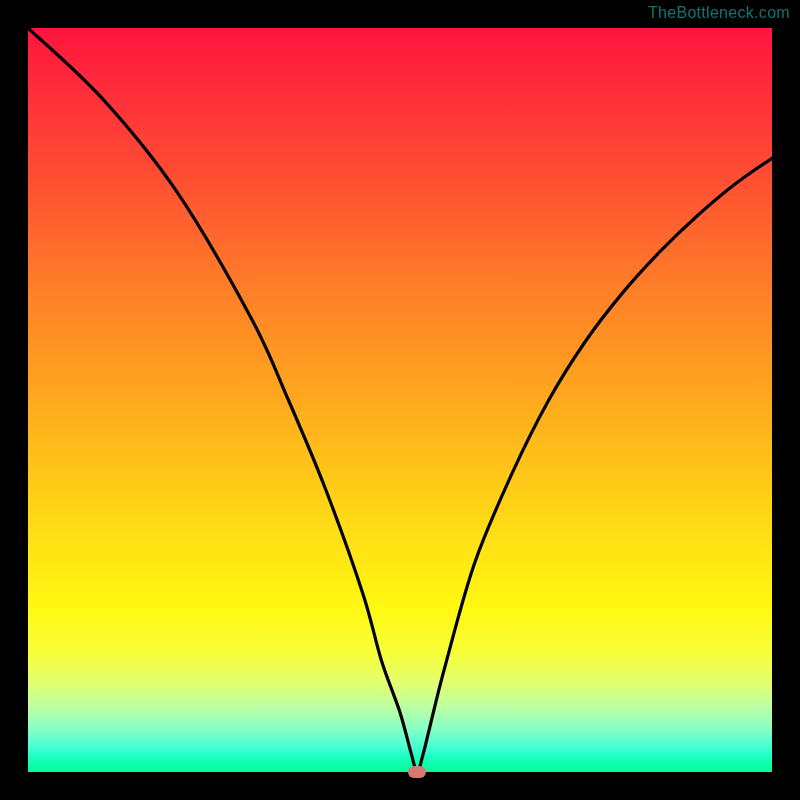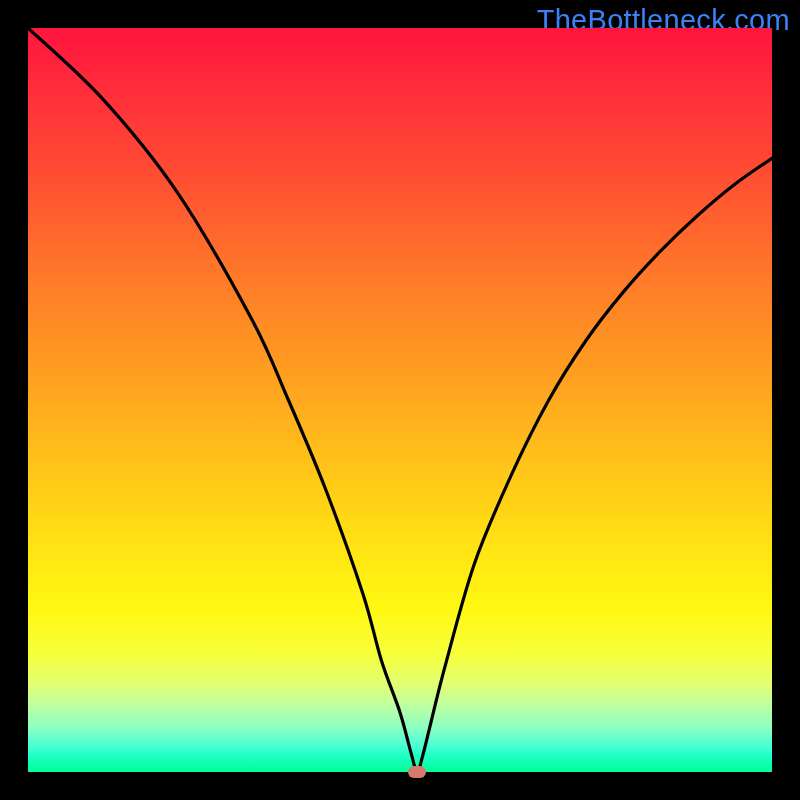--- a/index.html
+++ b/index.html
@@ -14,22 +14,22 @@
   .outer {
     position: relative;
     width: 800px;
     height: 800px;
     background: #000;
   }
   .watermark {
     position: absolute;
     top: 4px;
     right: 10px;
-    color: #3b82f6;
-    font-size: 29px;
+    color: #0f766e;
+    font-size: 16px;
     font-weight: 500;
     letter-spacing: 0.3px;
     user-select: none;
   }
   .plot {
     position: absolute;
     left: 28px;
     top: 28px;
     width: 744px;
     height: 744px;

